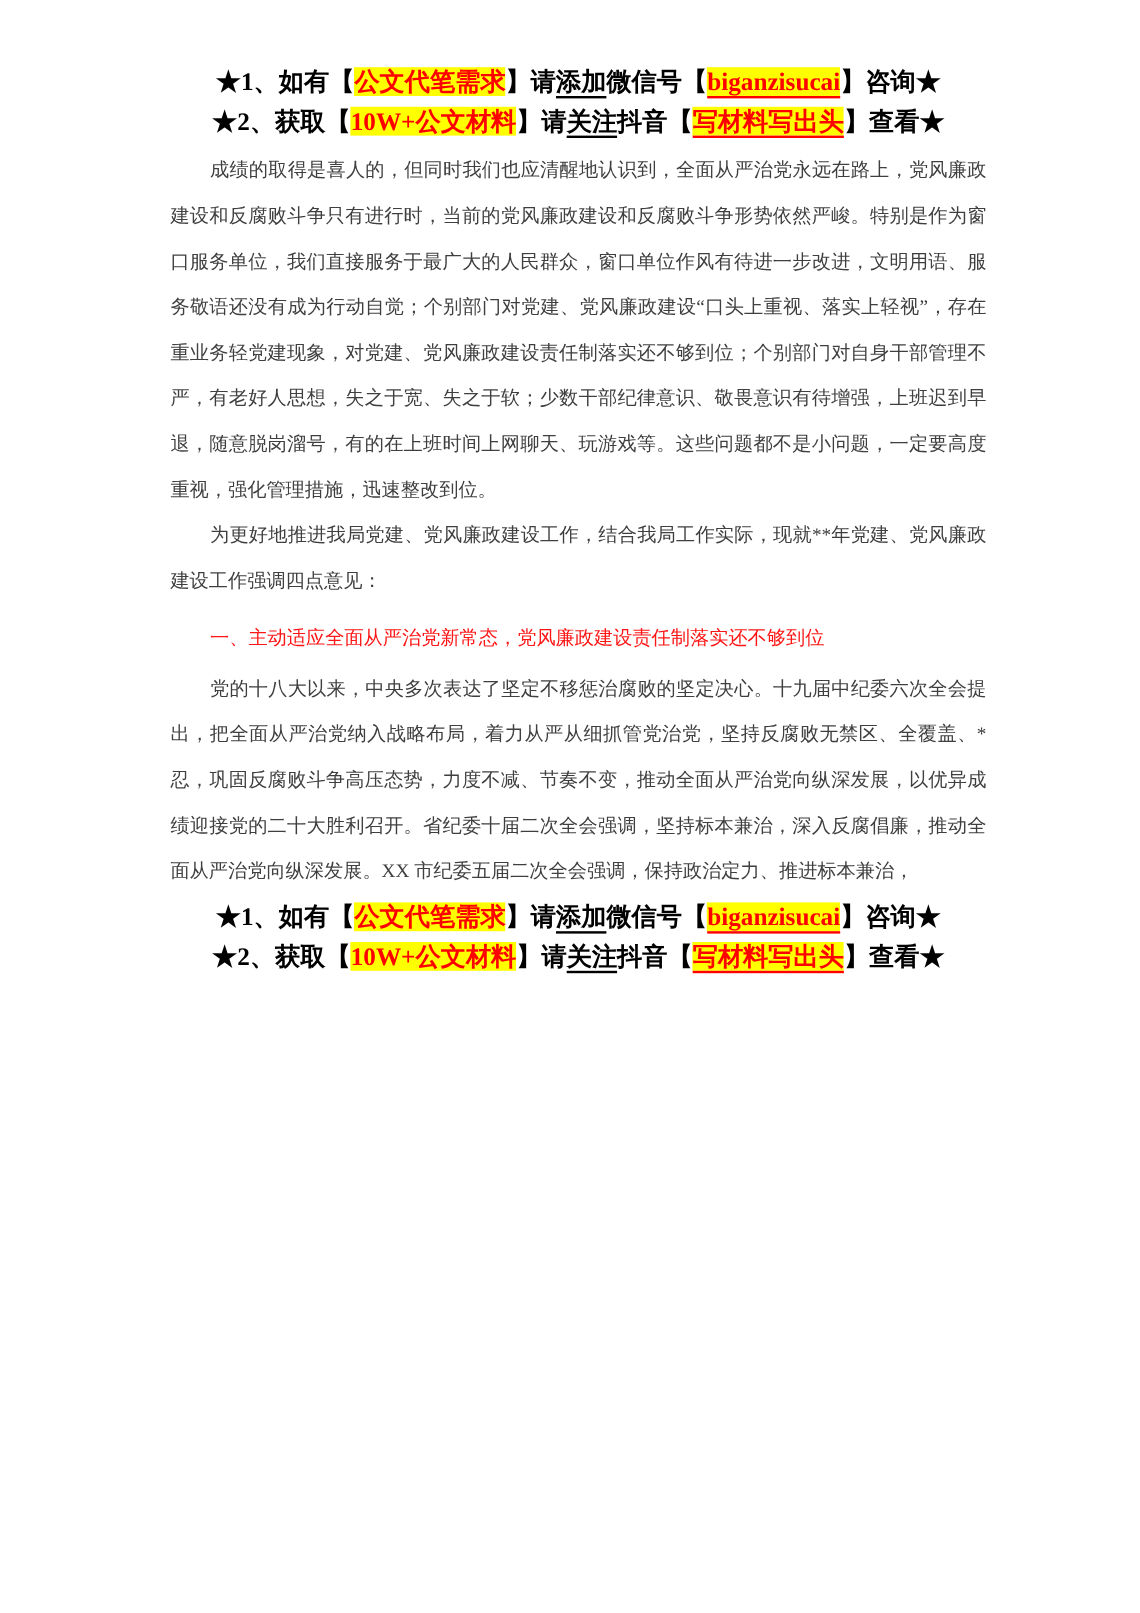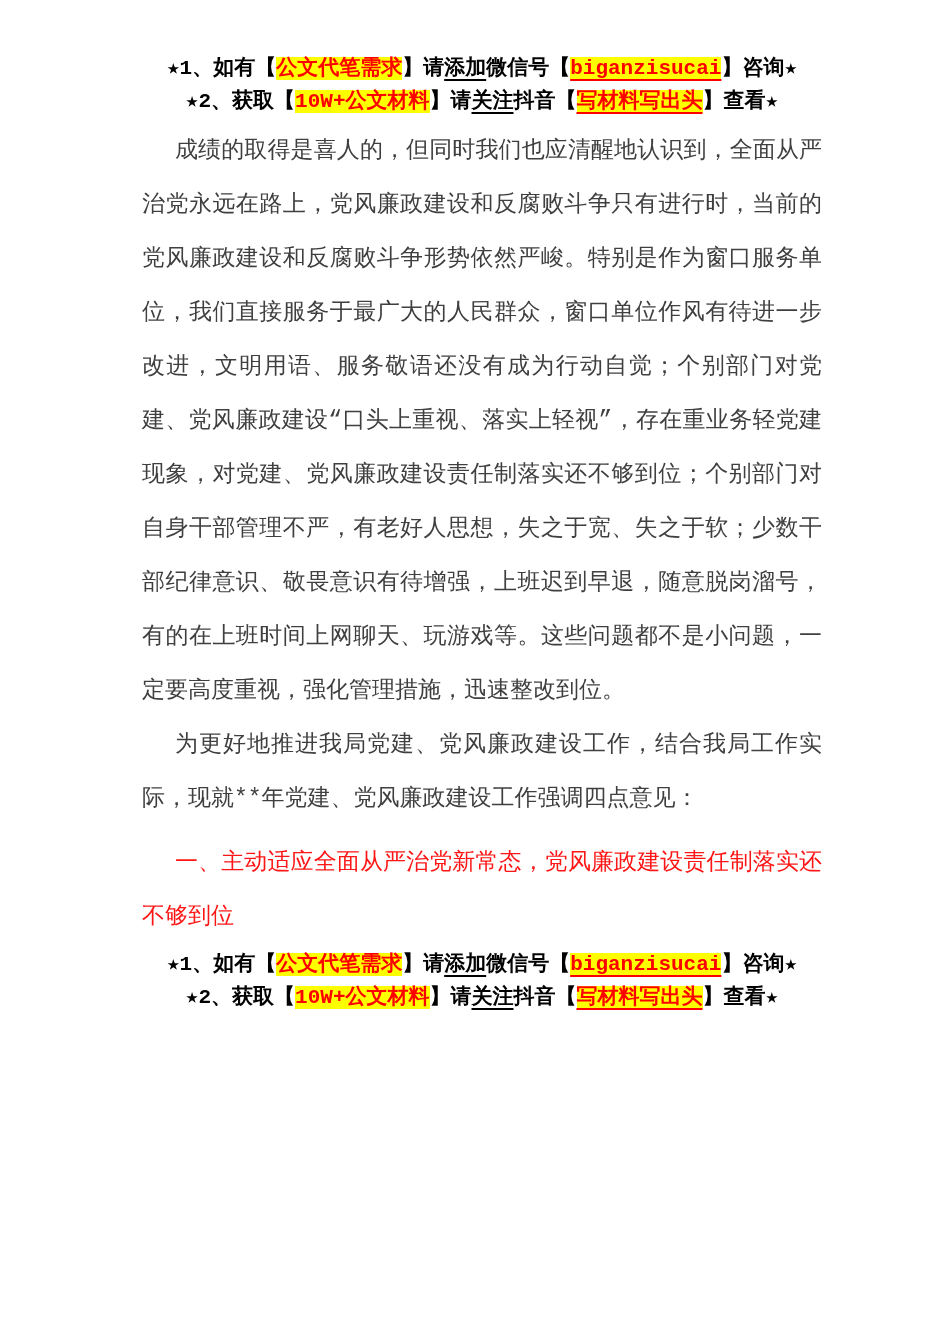--- a/index.html
+++ b/index.html
@@ -8,21 +8,21 @@
     background: #ffffff;
   }
   .page {
     position: relative;
     width: 950px;
     height: 1344px;
     margin: 0 auto;
     background: #ffffff;
     box-sizing: border-box;
     padding: 52px 128px 0 142px;
-    font-family: Liberation Mono, monospace;
+    font-family: Liberation Serif, serif;
     overflow: hidden;
   }
   .promo {
     text-align: center;
     font-weight: bold;
     font-size: 21px;
     line-height: 33px;
     color: #000000;
     white-space: nowrap;
   }
@@ -37,22 +37,22 @@
   }
   .promo .hl-ul {
     color: #ff0000;
     background: #ffff00;
     text-decoration: underline;
     text-decoration-thickness: 2px;
     text-underline-offset: 5px;
   }
   .doc {
     margin-top: 6px;
-    font-size: 23px;
-    line-height: 54px;
+    font-size: 16px;
+    line-height: 38px;
     color: #3f3f3f;
     text-align: justify;
   }
   .doc p {
     margin: 0;
     text-indent: 33px;
   }
   .doc p.heading {
     color: #fe1616;
     margin: 10px 0 4px 0;
@@ -68,20 +68,21 @@
 
   <div class="promo promo-top">
     <div class="promo-line"><span>★1、如有【</span><span class="hl">公文代笔需求</span><span>】请</span><span class="ul">添加</span><span>微信号【</span><span class="hl-ul">biganzisucai</span><span>】咨询★</span></div>
     <div class="promo-line"><span>★2、获取【</span><span class="hl">10W+公文材料</span><span>】请</span><span class="ul">关注</span><span>抖音【</span><span class="hl-ul">写材料写出头</span><span>】查看★</span></div>
   </div>
 
   <div class="doc">
     <p>成绩的取得是喜人的，但同时我们也应清醒地认识到，全面从严治党永远在路上，党风廉政建设和反腐败斗争只有进行时，当前的党风廉政建设和反腐败斗争形势依然严峻。特别是作为窗口服务单位，我们直接服务于最广大的人民群众，窗口单位作风有待进一步改进，文明用语、服务敬语还没有成为行动自觉；个别部门对党建、党风廉政建设“口头上重视、落实上轻视”，存在重业务轻党建现象，对党建、党风廉政建设责任制落实还不够到位；个别部门对自身干部管理不严，有老好人思想，失之于宽、失之于软；少数干部纪律意识、敬畏意识有待增强，上班迟到早退，随意脱岗溜号，有的在上班时间上网聊天、玩游戏等。这些问题都不是小问题，一定要高度重视，强化管理措施，迅速整改到位。</p>
     <p>为更好地推进我局党建、党风廉政建设工作，结合我局工作实际，现就**年党建、党风廉政建设工作强调四点意见：</p>
     <p class="heading">一、主动适应全面从严治党新常态，党风廉政建设责任制落实还不够到位</p>
+    <p>党的十八大以来，中央多次表达了坚定不移惩治腐败的坚定决心。十九届中纪委六次全会提出，把全面从严治党纳入战略布局，着力从严从细抓管党治党，坚持反腐败无禁区、全覆盖、*忍，巩固反腐败斗争高压态势，力度不减、节奏不变，推动全面从严治党向纵深发展，以优异成绩迎接党的二十大胜利召开。省纪委十届二次全会强调，坚持标本兼治，深入反腐倡廉，推动全面从严治党向纵深发展。XX 市纪委五届二次全会强调，保持政治定力、推进标本兼治，</p>
   </div>
 
   <div class="promo promo-bottom">
     <div class="promo-line"><span>★1、如有【</span><span class="hl">公文代笔需求</span><span>】请</span><span class="ul">添加</span><span>微信号【</span><span class="hl-ul">biganzisucai</span><span>】咨询★</span></div>
     <div class="promo-line"><span>★2、获取【</span><span class="hl">10W+公文材料</span><span>】请</span><span class="ul">关注</span><span>抖音【</span><span class="hl-ul">写材料写出头</span><span>】查看★</span></div>
   </div>
 
 </div>
 
 </body></html>

